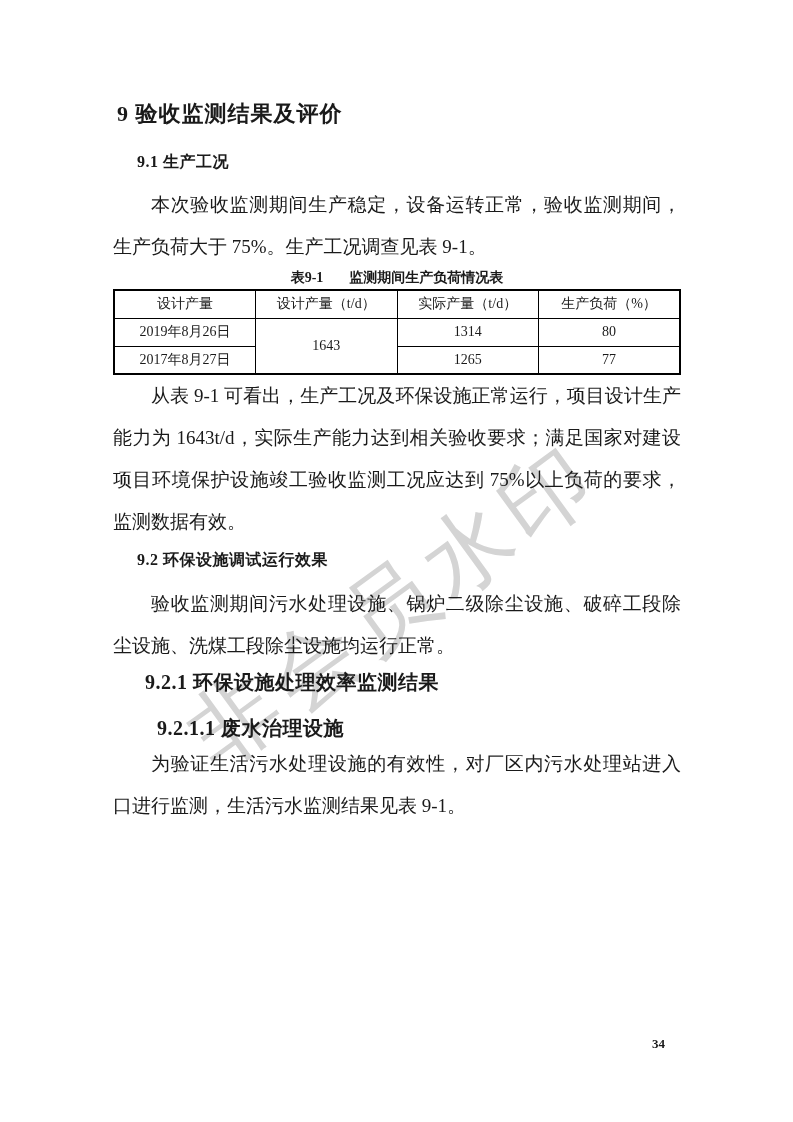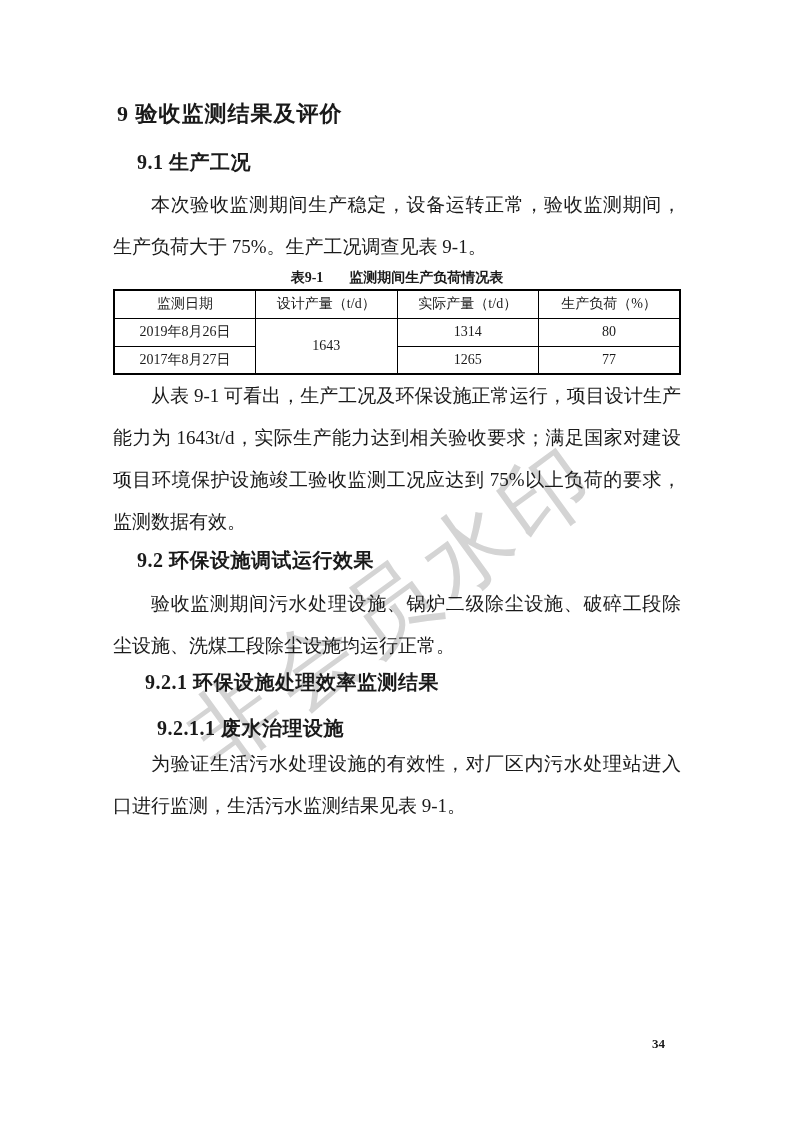--- a/index.html
+++ b/index.html
@@ -40,21 +40,21 @@
     z-index: 1;
   }
   h1.chapter {
     font-size: 22px;
     line-height: 28px;
     font-weight: bold;
     margin: 0 0 21px 4px;
     letter-spacing: 1px;
   }
   .h2 {
-    font-size: 20px;
+    font-size: 16px;
     line-height: 26px;
     font-weight: bold;
     margin-left: 24px;
     letter-spacing: 0.5px;
   }
   .h2.s91 { margin-bottom: 9px; }
   .h2.s92 { margin-top: 4px; margin-bottom: 10px; }
   .h3 {
     font-size: 20px;
     line-height: 26px;
@@ -126,21 +126,21 @@
 
     <p class="body">本次验收监测期间生产稳定，设备运转正常，验收监测期间，生产负荷大于 75%。生产工况调查见表 9-1。</p>
 
     <div class="caption">
       <span class="cap-label">表9-1</span><span>监测期间生产负荷情况表</span>
     </div>
 
     <table class="load-table">
       <tbody>
         <tr>
-          <th>监测日期</th>
+          <th>设计产量</th>
           <th>设计产量（t/d）</th>
           <th>实际产量（t/d）</th>
           <th>生产负荷（%）</th>
         </tr>
         <tr>
           <td>2019年8月26日</td>
           <td rowspan="2">1643</td>
           <td>1314</td>
           <td>80</td>
         </tr>

